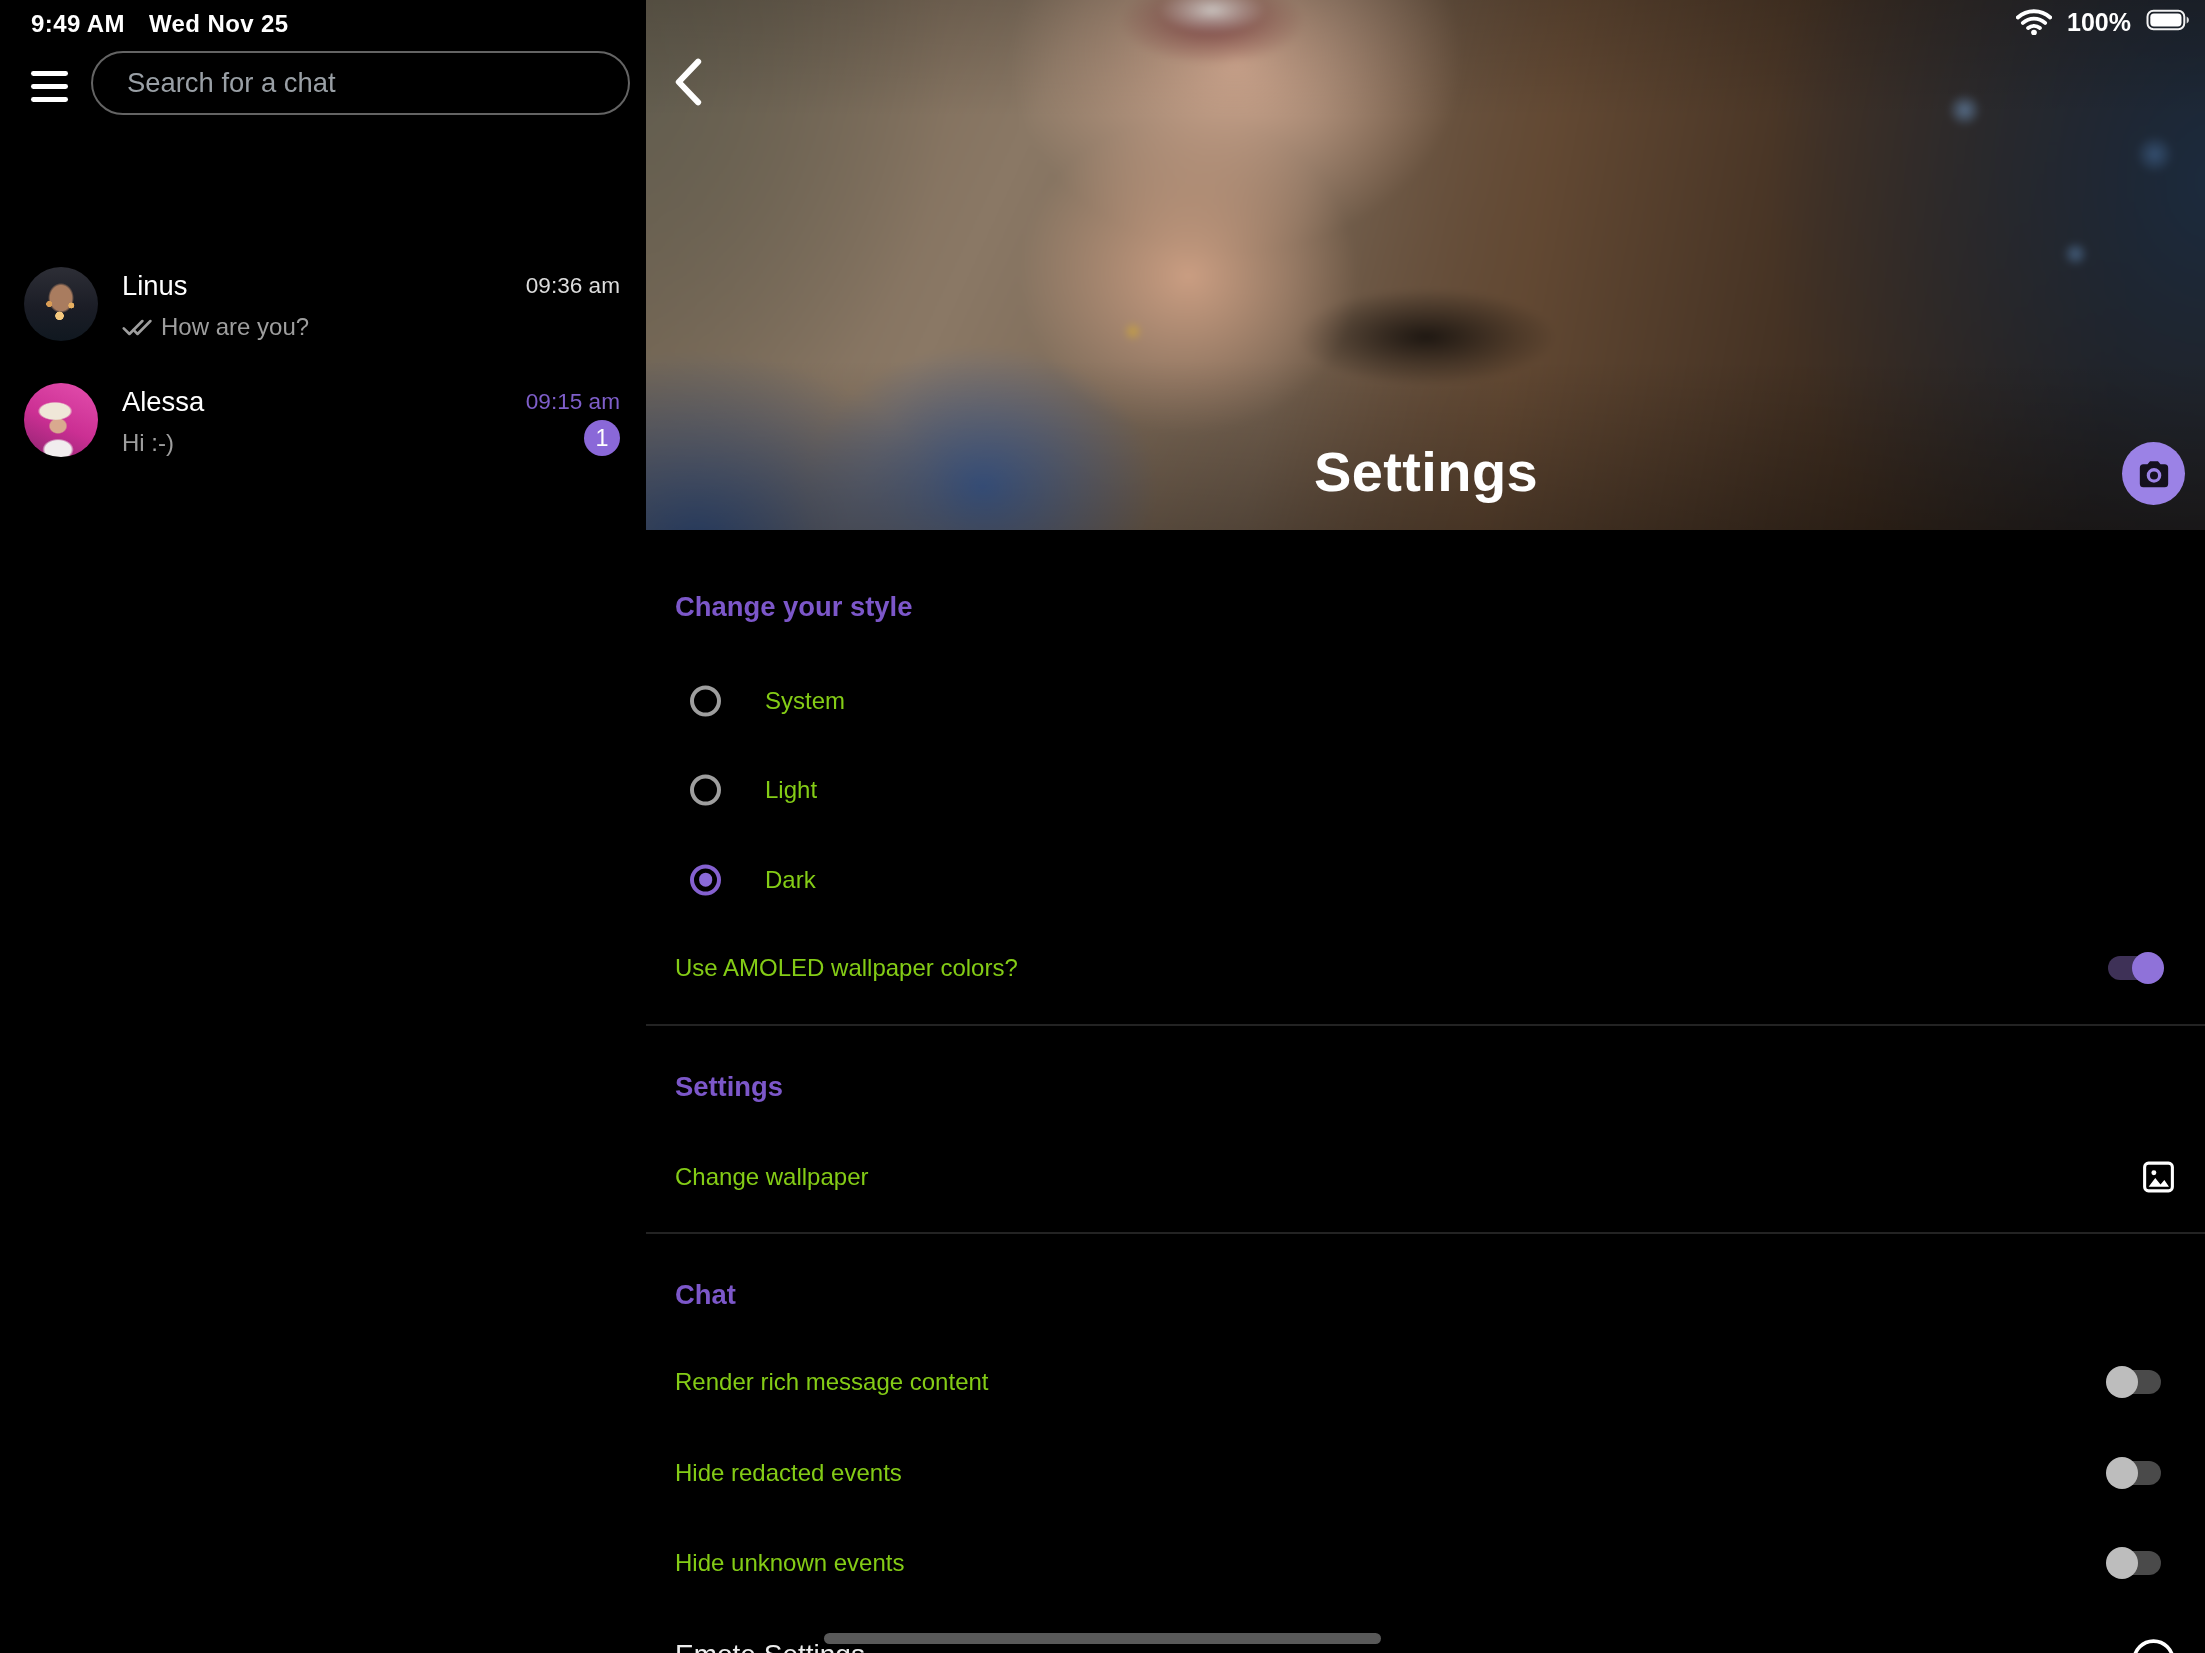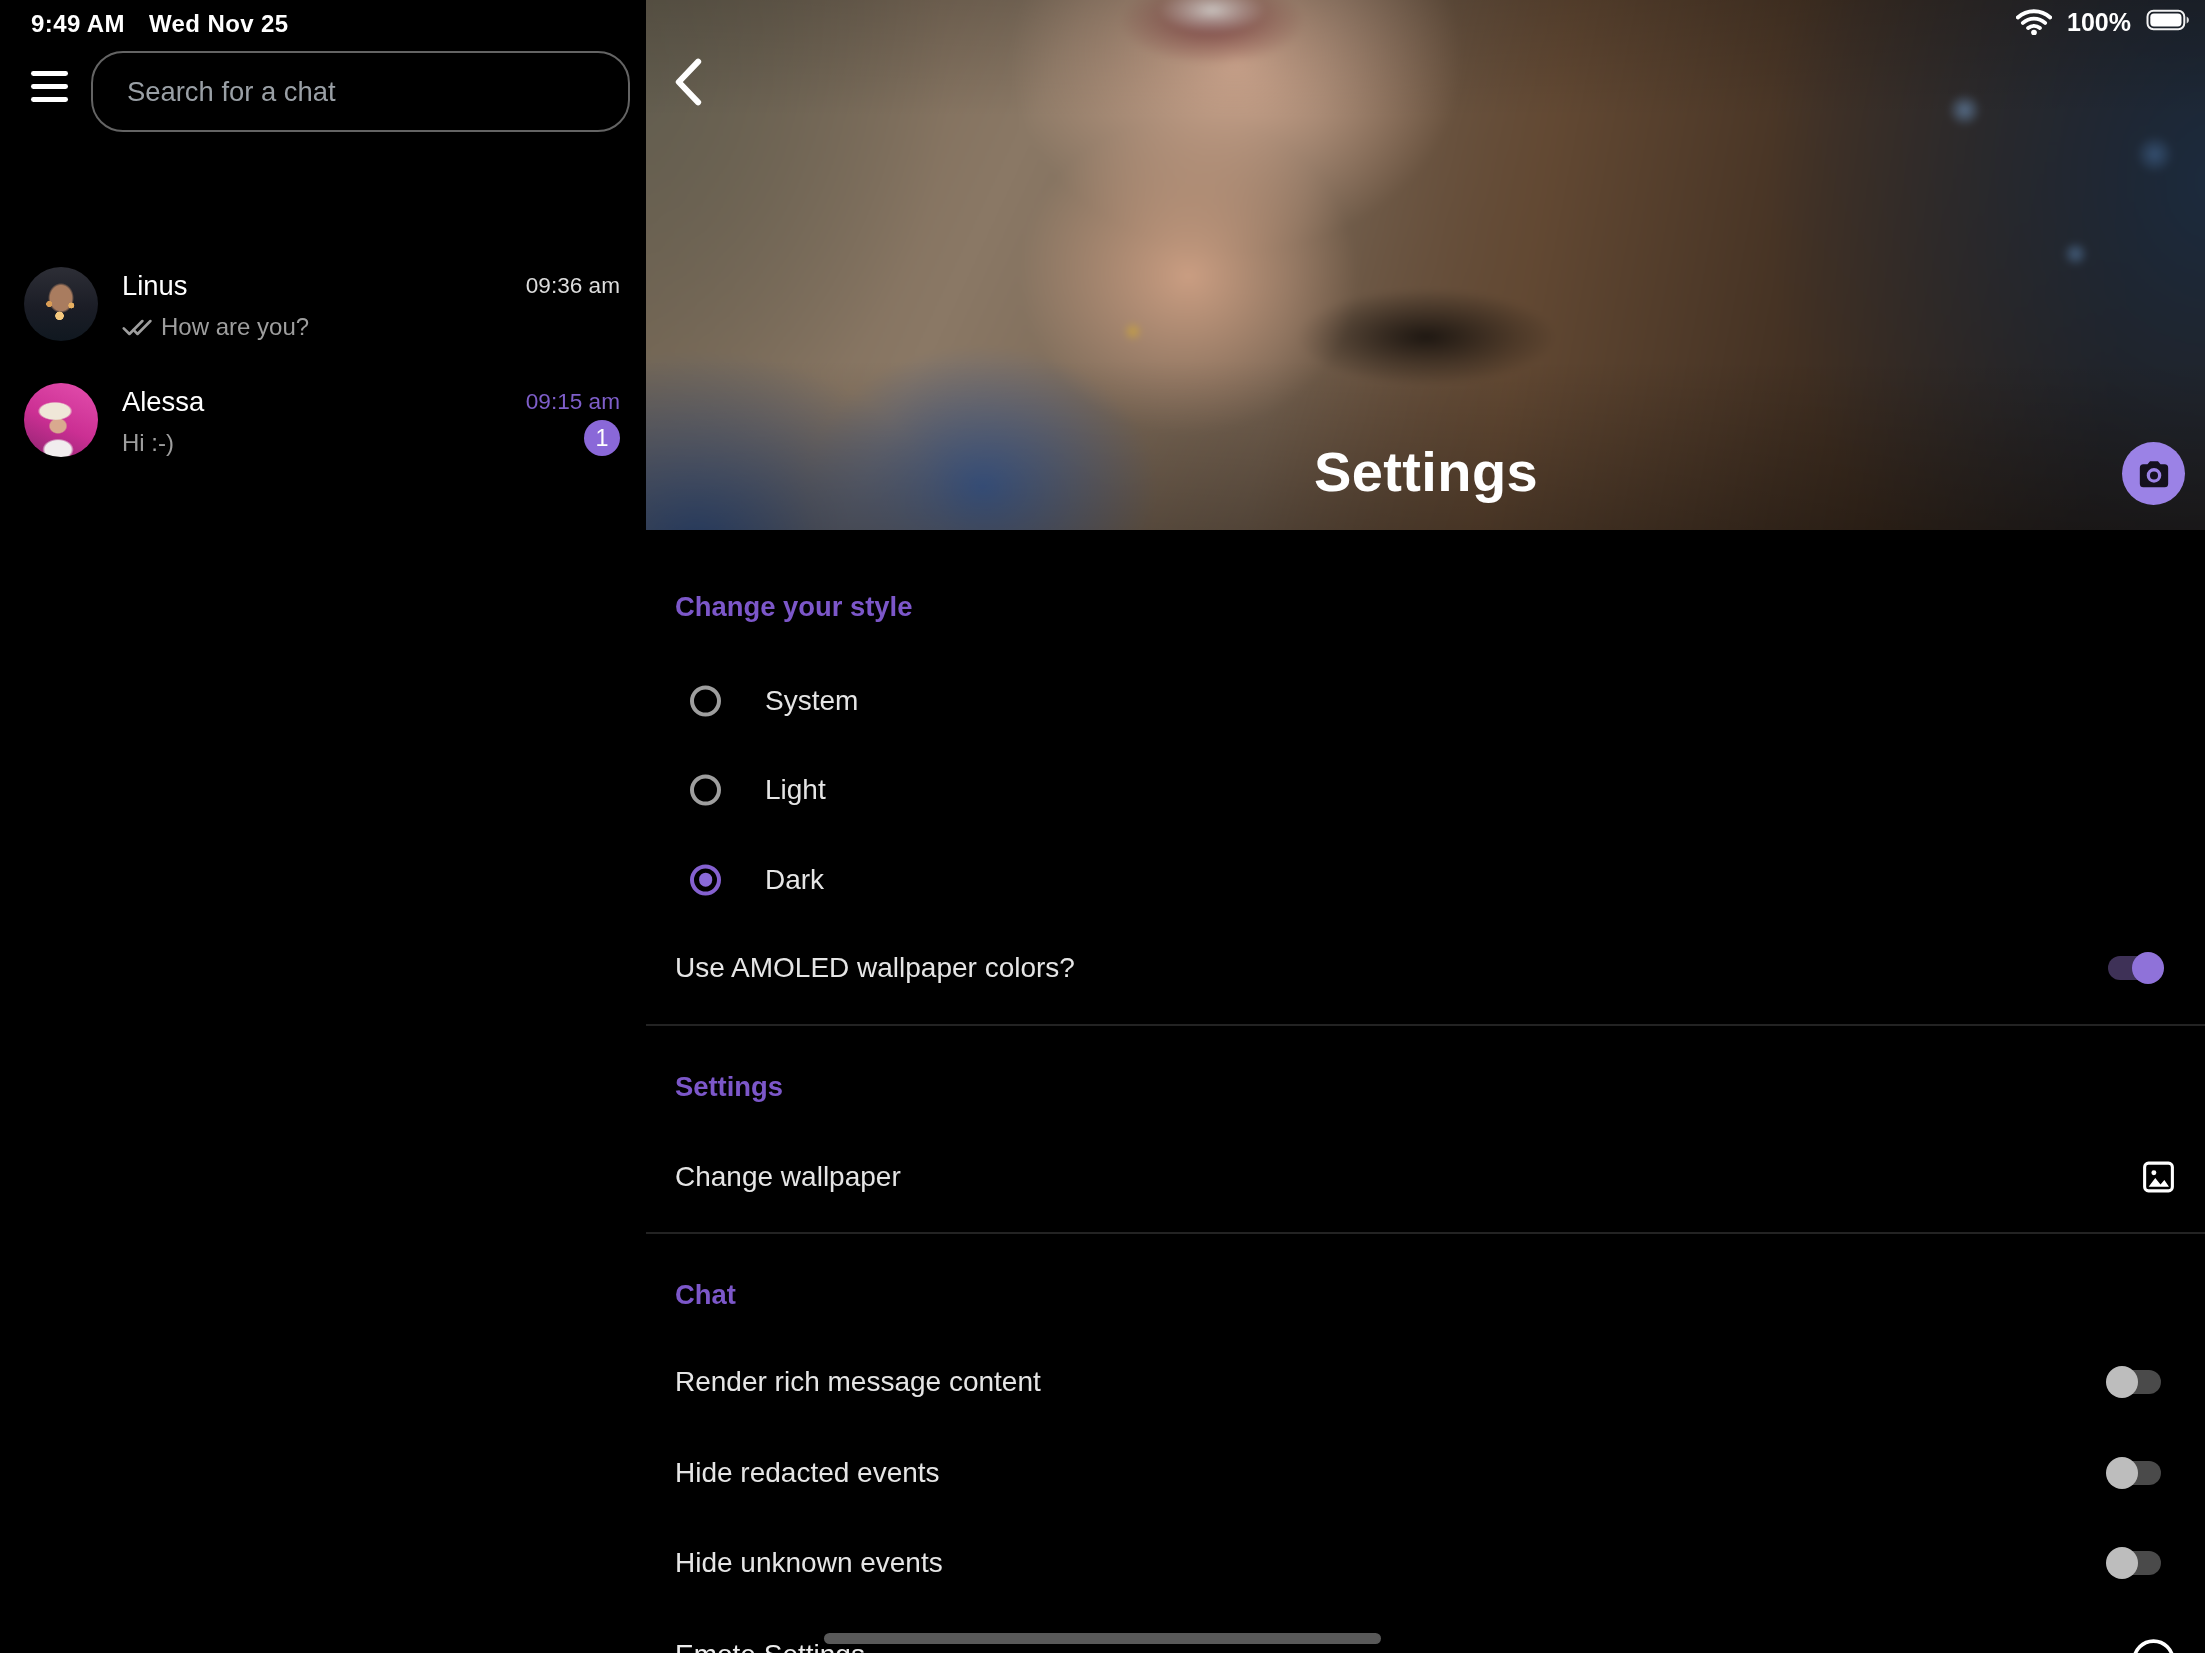--- a/index.html
+++ b/index.html
@@ -5,21 +5,21 @@
   * { margin:0; padding:0; box-sizing:border-box; }
   html,body { width:2205px; height:1653px; background:#000; overflow:hidden;
               font-family:"Liberation Sans", sans-serif; color:#fff; }
 
   
   #sidebar { position:absolute; left:0; top:0; width:646px; height:1653px; background:#000; }
   .status-left { position:absolute; left:31px; top:9.7px; font-size:24px; font-weight:700; letter-spacing:0.4px; display:flex; gap:24px; color:#fff; }
   .hamburger { position:absolute; left:31px; top:71px; width:37px; height:31px;
                display:flex; flex-direction:column; justify-content:space-between; cursor:pointer; }
   .hamburger span { display:block; height:5.2px; background:#fff; border-radius:2.4px; }
-  .searchbox { position:absolute; left:91px; top:51px; width:539px; height:81px;
+  .searchbox { position:absolute; left:91px; top:51px; width:539px; height:64px;
                border:2px solid #646464; border-radius:32px; background:transparent; }
   .searchbox input { width:100%; height:100%; background:transparent; border:none; outline:none;
                      padding:0 34px; font-size:27.4px; color:#fff; font-family:"Liberation Sans",sans-serif; }
   .searchbox input::placeholder { color:#9aa0a6; }
 
   .chat-row { position:absolute; left:24px; width:596px; height:81px; cursor:pointer; }
   .avatar { position:absolute; left:0; top:1.6px; width:74px; height:74px; border-radius:50%; overflow:hidden; }
   .avatar-party { background:
       radial-gradient(circle 9.7px at 76% 72%, #c23b2e 0 70%, rgba(194,59,46,0) 75%),
       radial-gradient(ellipse 24px 11.3px at 30% 82%, #d9a33c 0 70%, rgba(217,163,60,0) 75%),
@@ -74,21 +74,21 @@
   .header-title { position:absolute; left:0; right:0; top:439px; text-align:center;
                   font-size:56px; font-weight:700; color:#fff; letter-spacing:0.4px; }
   .fab { position:absolute; right:21px; top:442px; width:63px; height:63px; border-radius:50%;
          background:#9b82e6; display:flex; align-items:center; justify-content:center; cursor:pointer; }
 
   
   .settings { position:absolute; left:0; top:530px; right:0; bottom:0; overflow:hidden; }
   .sec-title { position:absolute; left:29px; font-size:27.4px; font-weight:700; color:#7c57c9; }
   .srow { position:absolute; left:0; right:0; height:68px; cursor:pointer; }
   .srow .lbl { position:absolute; left:29px; top:50%; transform:translateY(-50%);
-               font-size:28px; color:#e5e5e5; }
+               font-size:24px; color:#84cc16; }
   .radio-row .lbl { left:119px; }
   .radio { position:absolute; left:44px; top:50%; transform:translateY(-50%);
            width:31px; height:31px; border-radius:50%; border:4px solid #9e9e9e; }
   .radio.sel { border-color:#8561d0; }
   .radio.sel::after { content:""; position:absolute; left:50%; top:50%; transform:translate(-50%,-50%);
                       width:13.7px; height:13.7px; border-radius:50%; background:#8a6ad8; }
   .toggle { position:absolute; right:45px; top:50%; transform:translateY(-50%);
             width:53px; height:24px; border-radius:12px; background:#4a4a4a; }
   .toggle .knob { position:absolute; top:-4px; left:-2.4px; width:32px; height:32px; border-radius:50%;
                   background:#bdbdbd; }

